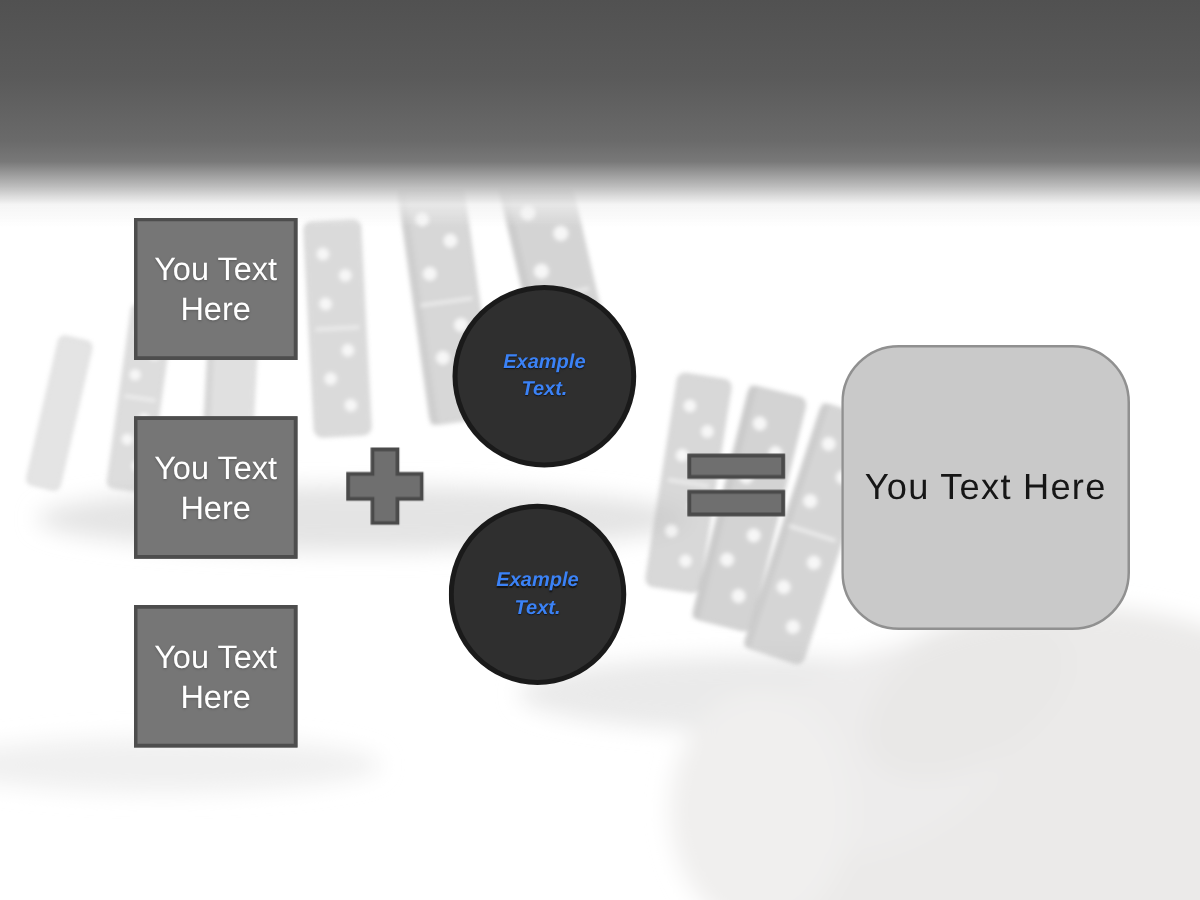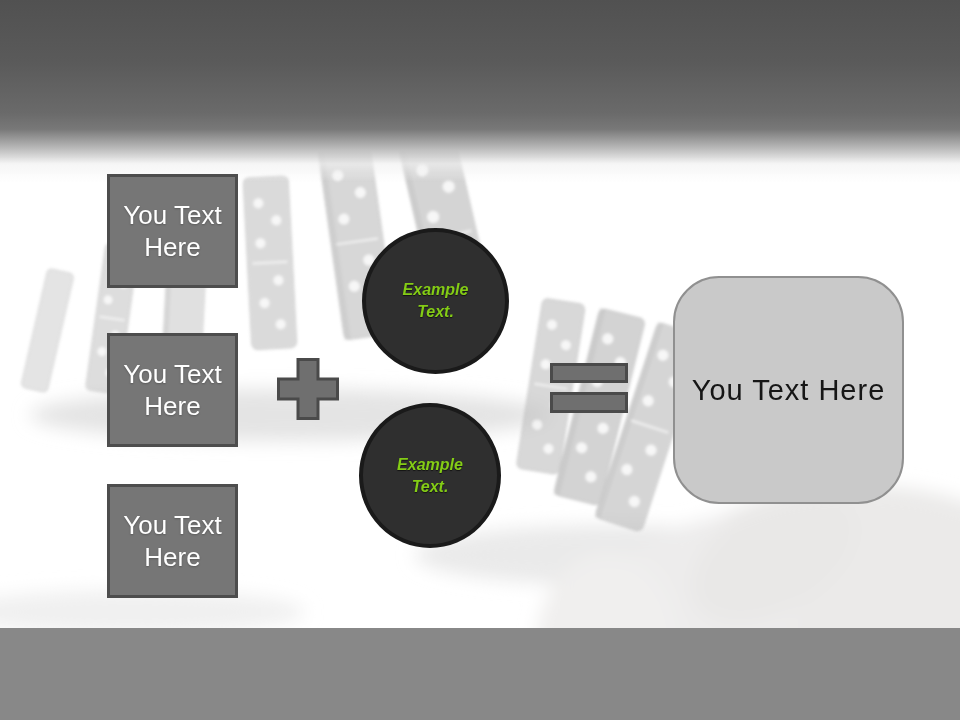--- a/index.html
+++ b/index.html
@@ -1,17 +1,17 @@
 <!DOCTYPE html>
 <html style="--header-top: #515151; --header-bottom: #787878; --title-color: #ffffff; --box-fill: #767676; --box-border: #4d4d4d; --circle-fill: #2f2f2f; --circle-border: #1a1a1a; --operator-fill: #6f6f6f; --operator-border: #4a4a4a; --result-fill: #c9c9c9; --result-border: #909090;"><head>
 <meta charset="utf-8">
 <style>
   html,body{margin:0;padding:0;background:#888;}
   .slide{
-    position:relative;width:960px;height:628px;margin:0 auto;
+    position:relative;width:960px;height:720px;margin:0 auto;
     background:#ffffff;overflow:hidden;
     font-family:"Liberation Sans",sans-serif;
   }
   
   .bg-photo{position:absolute;inset:0;z-index:0;}
   
   .header{
     position:absolute;left:0;top:0;width:960px;height:182px;z-index:2;
     background:linear-gradient(180deg,
       var(--header-top,#515151) 0%,
@@ -49,21 +49,21 @@
     border:3px solid var(--operator-border,#4a4a4a);
   }
   .equals .bar.b1{top:0;} .equals .bar.b2{top:29px;height:21px;}
   
   .circle{
     position:absolute;z-index:3;border-radius:50%;
     background:var(--circle-fill,#2f2f2f);
     border:4px solid var(--circle-border,#1a1a1a);
     box-sizing:border-box;
     display:flex;align-items:center;justify-content:center;text-align:center;
-    color:#84cc16;font-weight:700;font-style:italic;
+    color:#3b82f6;font-weight:700;font-style:italic;
     font-size:16px;line-height:22px;padding:0 34px;
     text-shadow:0 1px 1px rgba(0,0,0,.6);
   }
   .c1{left:362px;top:228px;width:147px;height:146px;}
   .c2{left:359px;top:403px;width:142px;height:145px;}
   
   .result{
     position:absolute;left:673px;top:276px;width:231px;height:228px;z-index:3;
     box-sizing:border-box;border-radius:46px;
     background:var(--result-fill,#c9c9c9);

